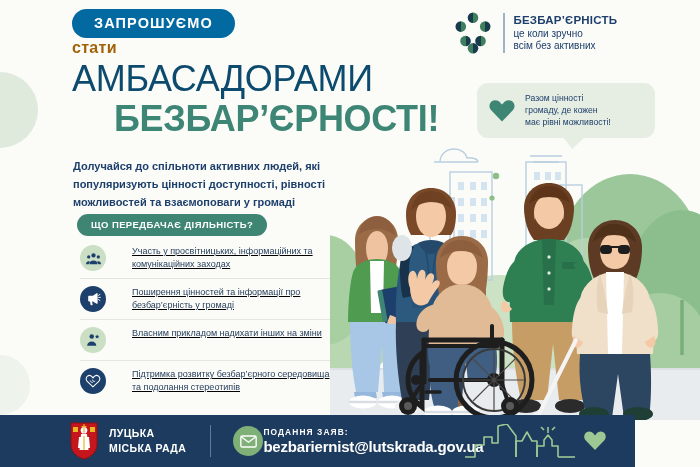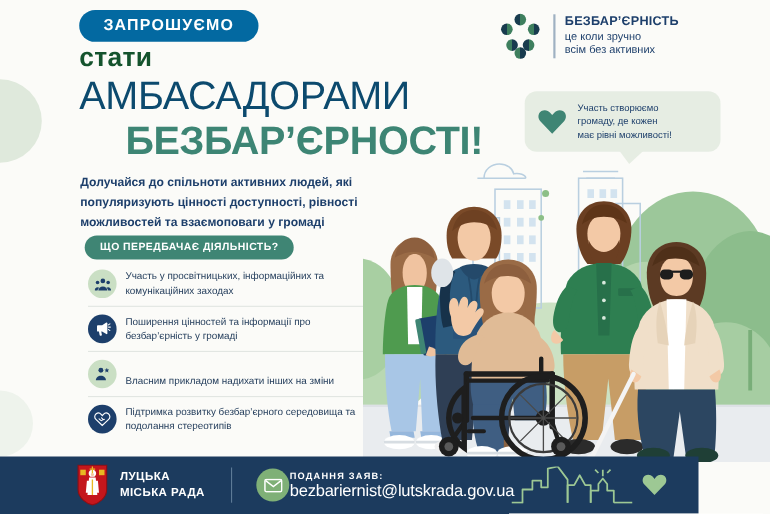--- a/index.html
+++ b/index.html
@@ -35,21 +35,21 @@
     position:absolute; left:72px; top:9px;
     background:#0369a1; color:#ffffff;
     font-size:14.5px; font-weight:bold; letter-spacing:1.1px;
     padding:6px 22px 7px 22px; border-radius:16px;
     z-index:5; white-space:nowrap;
   }
 
   
   .headline-block { position:absolute; left:72px; top:40px; z-index:5; }
   .hl-small {
-    font-size:24px; font-weight:bold; color:#14532d;
+    font-size:16px; font-weight:bold; color:#a16207;
     letter-spacing:.3px; line-height:1.05;
   }
   .hl-big {
     font-size:36px; font-weight:normal; color:#0c4a6e;
     letter-spacing:-0.3px; line-height:1.12; margin-top:2px;
   }
   .hl-big2 {
     font-size:36px; font-weight:bold; color:#3d8574;
     letter-spacing:-0.3px; line-height:1.12;margin-left:42px;
   }
@@ -68,23 +68,24 @@
     font-size:9.5px; font-weight:bold; letter-spacing:.4px;
     padding:5px 14px 6px 14px; border-radius:11px; z-index:5;
     white-space:nowrap;
   }
 
   
   .features {
     position:absolute; left:80px; top:238px; width:250px; z-index:6;
   }
   .feature {
-    display:flex; align-items:flex-end; gap:8px;
+    display:flex; align-items:flex-start; gap:26px;
     padding:6px 0 7px 0;
     border-bottom:1px solid #e2e6e2;
+    text-decoration:underline;
   }
   .feature:last-child { border-bottom:none; }
   .feat-icon {
     flex:0 0 26px; width:26px; height:26px; border-radius:50%;
     display:flex; align-items:center; justify-content:center;
     margin-top:1px;
   }
   .feat-icon.green { background:#cadfc4; }
   .feat-icon.navy  { background:#1d3f6b; }
   .feat-text {
@@ -132,21 +133,21 @@
   .coa { width:28px; height:38px; }
   .foot-city { color:#ffffff; font-size:10.5px; font-weight:bold; line-height:1.42; letter-spacing:.4px; }
   .foot-sep { width:1.2px; height:32px; background:#5d7a96; margin:0 22px 0 24px; }
   .mail-circle {
     width:30px; height:30px; border-radius:50%;
     background:#7fb077; display:flex; align-items:center; justify-content:center;
     flex:0 0 30px;
   }
   .foot-mail-wrap { }
   .foot-mail-label { color:#ffffff; font-size:8.4px; font-weight:bold; letter-spacing:1.1px; }
-  .foot-mail-addr { color:#ffffff; font-size:15px; font-weight:normal; letter-spacing:-0.2px; margin-top:1px; }
+  .foot-mail-addr { color:#ffffff; font-size:15px; font-weight:bold; letter-spacing:-0.2px; margin-top:1px; }
   .foot-skyline { position:absolute; right:60px; bottom:9px; }
   .foot-heart { position:absolute; right:28px; bottom:16px; }
 </style>
 </head>
 <body>
 
 <div class="poster">
 
   <div class="deco-circle-left"></div>
   <div class="deco-circle-bottomleft"></div>
@@ -238,21 +239,21 @@
       <div class="brand-sub">це коли зручно</div>
       <div class="brand-sub">всім без активних</div>
     </div>
   </div>
 
   <div class="bubble">
     <svg width="28" height="26" viewBox="0 0 28 26">
       <path d="M14 24.5 3.2 13.2C.6 10.5 1 6 4.2 4c2.6-1.6 6-.9 7.9 1.4L14 7.6l1.9-2.2c1.9-2.3 5.3-3 7.9-1.4 3.2 2 3.6 6.5 1 9.2z" fill="#3f8574"></path>
     </svg>
     <div class="bubble-text">
-      <div>Участь створюємо</div>
+      <div>Разом цінності</div>
       <div>громаду, де кожен</div>
       <div>має рівні можливості!</div>
     </div>
   </div>
 
   <div class="illus">
     <svg width="370" height="280" viewBox="0 0 370 280">
 
       <rect x="0" y="0" width="370" height="280" fill="#fbfbf8"></rect>
 

